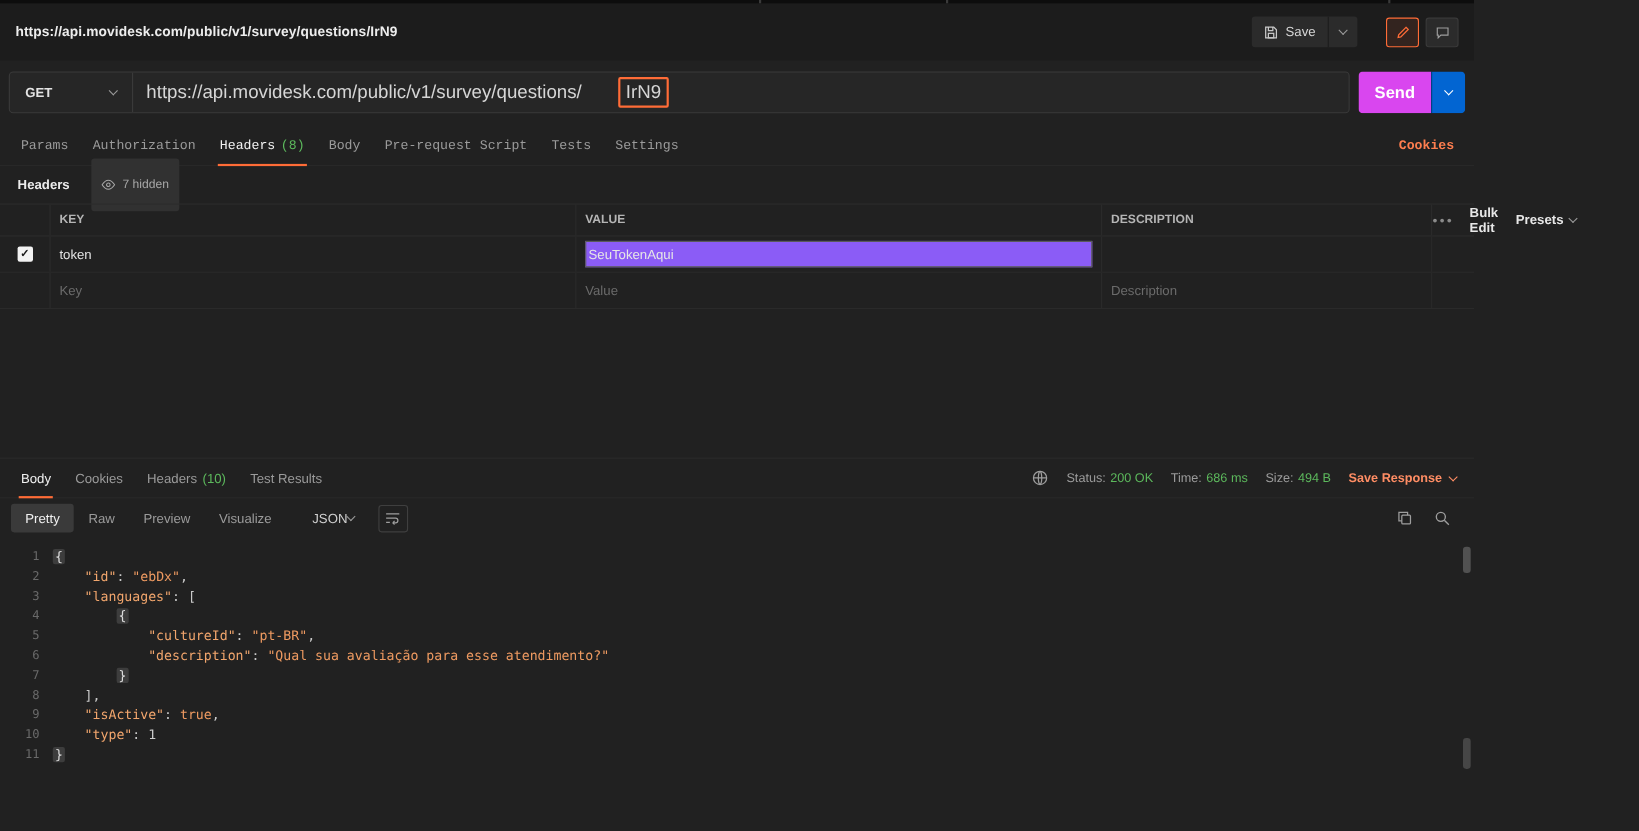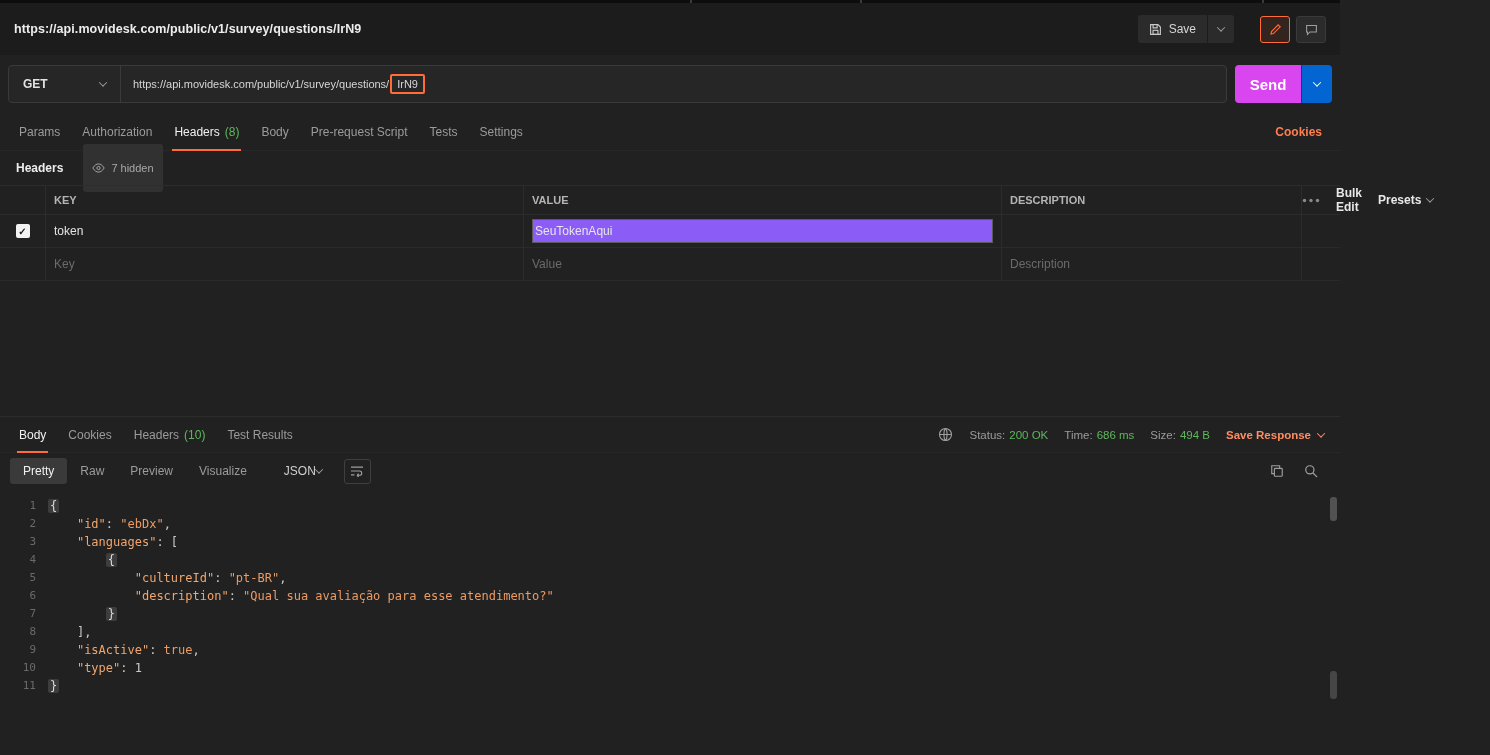--- a/index.html
+++ b/index.html
@@ -26,28 +26,28 @@
   .chev.orange { border-color:#ff8d64; }
   .icon-pair { display:flex; gap:6px; }
   .sq-btn { width:30px; height:27px; border-radius:3px; display:flex; align-items:center; justify-content:center; cursor:pointer; }
   .edit-btn { border:1px solid #ff6c37; background:rgba(255,108,55,.10); }
   .console-btn { background:#2b2b2b; border:1px solid #3a3a3a; }
 
   
   .request-row { display:flex; align-items:center; padding:10px 8px; gap:8px; flex:none; }
   .url-box { flex:1; display:flex; align-items:stretch; height:38px; background:#262626; border:1px solid #3a3a3a; border-radius:4px; }
   .method { width:112px; display:flex; align-items:center; justify-content:space-between; padding:0 14px; border-right:1px solid #3a3a3a; font-weight:700; color:#e3e3e3; cursor:pointer; }
-  .url-input { flex:1; display:flex; align-items:center; padding:0 12px; color:#d6d6d6; font-size:11px; cursor:text; }
+  .url-input { flex:1; display:flex; align-items:center; padding:0 12px; color:#d6d6d6; font-size:17px; cursor:text;gap:32px; }
   .url-highlight { border:2px solid #ff6c37; border-radius:2px; padding:2px 5px; margin-left:1px; color:#d6d6d6; }
   .send-group { display:flex; height:38px; border-radius:4px; overflow:hidden; flex:none; }
   .send-btn { width:66px; background:#d946ef; color:#fff; font-weight:700; font-size:15px; display:flex; align-items:center; justify-content:center; cursor:pointer; }
   .send-caret { width:31px; background:#0265d2; border-left:1px solid rgba(0,0,0,.35); display:flex; align-items:center; justify-content:center; cursor:pointer; }
 
   
-  .tabs-row { display:flex; align-items:center; height:38px; padding:0 8px; border-bottom:1px solid #282828; flex:none; }
+  .tabs-row { display:flex; align-items:center; height:38px; padding:0 8px; border-bottom:1px solid #282828; flex:none;font-family:Liberation Mono, monospace; }
   .tab { position:relative; height:100%; display:flex; align-items:center; gap:5px; padding:0 11px; color:#9b9b9b; cursor:pointer; white-space:nowrap; }
   .tab.active { color:#f1f1f1; }
   .tab.active::after { content:""; position:absolute; left:9px; right:9px; bottom:-1px; height:2px; background:#ff6c37; }
   .count { color:#5cb85c; }
   .cookies-link { margin-left:auto; color:#ff7e4f; font-weight:600; cursor:pointer; padding-right:10px; }
 
   
   .subheader { display:flex; align-items:center; height:34px; padding:0 16px; flex:none; }
   .subheader-title { font-weight:700; color:#ededed; }
   .hidden-pill { margin-left:20px; display:flex; align-items:center; gap:6px; background:#313131; border-radius:3px; padding:18px 9px; font-size:11px; color:#a8a8a8; cursor:pointer; }

